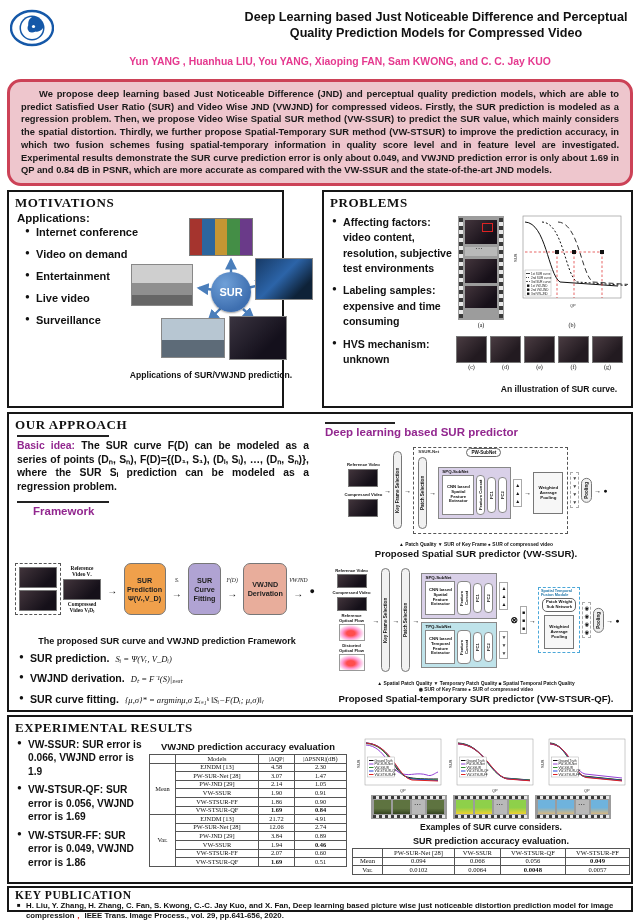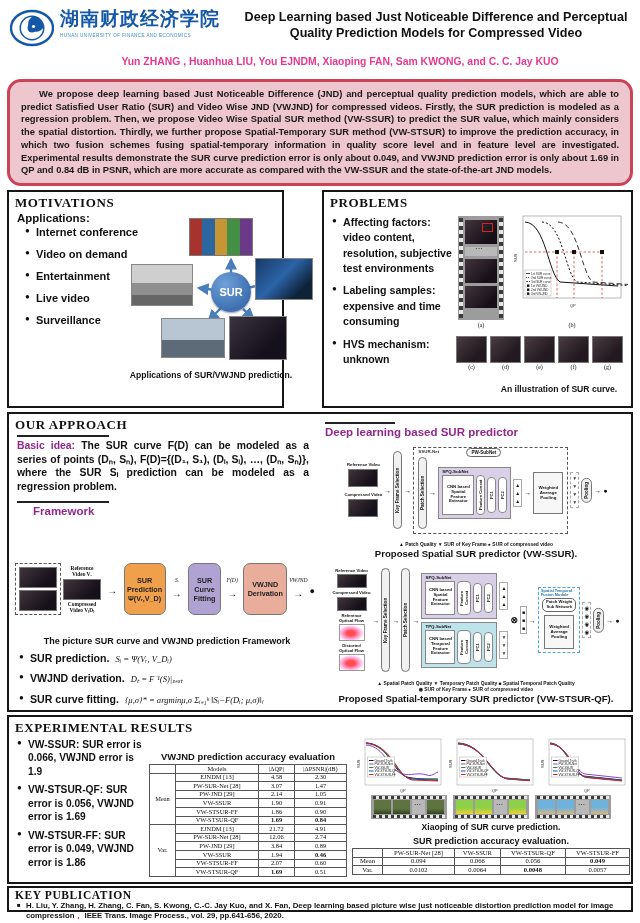--- a/index.html
+++ b/index.html
@@ -135,21 +135,21 @@
   .fusion { position:relative; border:1px dashed #4aa7d8; padding:10px 3px 3px; display:flex; flex-direction:column; align-items:center; gap:3px; }
   .fusionlabel { position:absolute; top:1px; left:2px; font-size:3.9px; font-weight:700; color:#2277aa; text-align:left; line-height:1.1; }
   .pwsn { border:1px solid #666; border-radius:5px; background:#fff; font-size:4.2px; font-weight:700; padding:1px 3px; text-align:center; line-height:1.15; }
   .leg { font-size:4.9px; font-weight:700; margin-top:2px; }
   .dcap { font-size:9.6px; font-weight:700; text-align:center; margin-top:1px; }
 
   
   #results { left:7px; top:715px; width:626px; height:169px; }
   #res-list { margin:2px 0 0 8px; width:128px; }
   #res-list li { font-size:10.2px; line-height:1.32; margin-bottom:5px; }
-  #vwjnd { position:absolute; left:140px; top:34px; width:198px; }
+  #vwjnd { position:absolute; left:140px; top:24px; width:198px; }
   .ttitle { font-size:9px; font-weight:700; text-align:center; margin-bottom:2px; }
   table.ptab { border-collapse:collapse; width:100%; font-family:"Liberation Serif", serif; font-size:6.4px; }
   table.ptab th, table.ptab td { border:1px solid #555; text-align:center; padding:0 2px; height:8.6px; line-height:1; }
   table.ptab th { font-weight:400; }
   #rplots { position:absolute; left:342px; top:18px; width:280px; display:flex; flex-direction:column; align-items:center; }
   .plotrow { display:flex; gap:4px; }
   .striprow { display:flex; gap:6px; margin-top:2px; }
   .strip { position:relative; background:#9c9c9c; padding:5px 3px; display:flex; gap:2px; }
   .strip::before,.strip::after { content:""; position:absolute; left:2px; right:2px; height:3px;
       background-image:repeating-linear-gradient(90deg,#3a3a3a 0 3px,#e8e8e8 3px 6px); }
@@ -180,27 +180,23 @@
 
   <div>
     <div id="logo">
       <svg width="44" height="44" viewBox="0 0 44 44">
         <ellipse cx="22" cy="22" rx="21" ry="17" fill="none" stroke="#1558a8" stroke-width="2.4"></ellipse>
         <circle cx="22" cy="22" r="12.5" fill="#1558a8"></circle>
         <path d="M22 11 a11 11 0 1 0 11 11 a8 8 0 1 1 -11 -11" fill="#fff"></path>
         <circle cx="22" cy="22" r="4.5" fill="#1558a8"></circle>
         <circle cx="23.5" cy="20.5" r="1.6" fill="#fff"></circle>
       </svg>
-      <div>
-        <div id="logo-text-cn">湖南财政经济学院</div>
-        <div id="logo-text-en">HUNAN UNIVERSITY OF FINANCE AND ECONOMICS</div>
-      </div>
     </div>
     <div id="title">Deep Learning based Just Noticeable Difference and Perceptual Quality Prediction Models for Compressed Video</div>
-    <div id="authors">Yun ZHANG , Huanhua LIU, You EJNDM, Xiaoping FAN, Sam KWONG, and C. C. Jay KUO</div>
+    <div id="authors">Yun YANG , Huanhua LIU, You YANG, Xiaoping FAN, Sam KWONG, and C. C. Jay KUO</div>
   </div>
 
   <div id="abstract">
     <p>We propose deep learning based Just Noticeable Difference (JND) and perceptual quality prediction models, which are able to predict Satisfied User Ratio (SUR) and Video Wise JND (VWJND) for compressed videos. Firstly, the SUR prediction is modeled as a regression problem. Then, we propose Video Wise Spatial SUR method (VW-SSUR) to predict the SUR value, which mainly considers the spatial distortion. Thirdly, we further propose Spatial-Temporary SUR method (VW-STSUR) to improve the prediction accuracy, in which two fusion schemes fusing spatial-temporary information in quality score level and in feature level are investigated. Experimental results demonstrate the SUR curve prediction error is only about 0.049, and VWJND prediction error is only about 1.69 in QP and 0.84 dB in PSNR, which are more accurate as compared with the VW-SSUR and the state-of-the-art JND models.</p>
   </div>
 
   <div id="motivations" class="sec">
     <span class="shead">MOTIVATIONS</span>
     <div id="apps-label">Applications:</div>
     <ul class="blist" id="motiv-list">
@@ -351,21 +347,21 @@
           <span class="aline"></span>
         </div>
       <div class="blk blk2 pre">VWJND
 Derivation</div>
       <div class="fw-ar">
           <span class="alab">VWJND</span>
           <span class="aline"></span>
         </div>
       <span class="enddot"></span>
     </div>
-    <div id="fw-cap">The picture SUR curve and VWJND prediction Framework</div>
+    <div id="fw-cap">The proposed SUR curve and VWJND prediction Framework</div>
 
     <ul class="blist" id="ap-bullets">
       <li><span>SUR prediction.</span><span class="formula">Sᵢ = Ψ(Vᵣ, V_Dᵢ)</span></li>
       <li><span>VWJND derivation.</span><span class="formula">Dₜ = F⁻¹(S)|ₛ₌ₛₜ</span></li>
       <li><span>SUR curve fitting.</span><span class="formula">{μ,σ}* = argminμ,σ Σᵢ₌₁ᵏ ‖Sᵢ−F(Dᵢ; μ,σ)‖ₗ</span></li>
     </ul>
 
     <div id="pred">
       <div class="rule"></div>
       <div class="phead">Deep learning based SUR predictor</div>
@@ -700,21 +696,21 @@
             <div class="sdots"></div>
             <div class="sframe s2"></div>
           </div>
         <div class="strip">
             <div class="sframe s3"></div>
             <div class="sframe s3"></div>
             <div class="sdots"></div>
             <div class="sframe s3"></div>
           </div>
       </div>
-      <div id="rplot-cap" class="fig-cap">Xiaoping of SUR curve prediction.</div>
+      <div id="rplot-cap" class="fig-cap">Examples of SUR curve considers.</div>
       <div id="surtab">
         <div class="ttitle">SUR prediction accuracy evaluation.</div>
         <table class="ptab">
           <tbody>
               <tr>
             <th style="width:30px"></th>
             <th>PW-SUR-Net [28]</th>
             <th>VW-SSUR</th>
             <th>VW-STSUR-QF</th>
             <th>VW-STSUR-FF</th>

